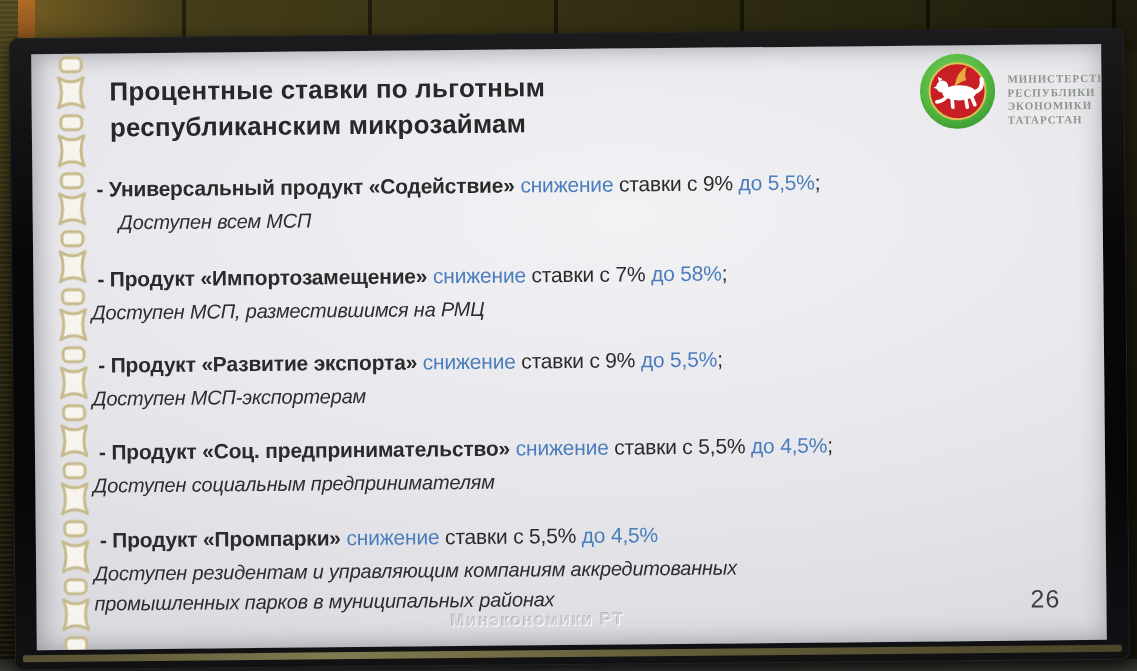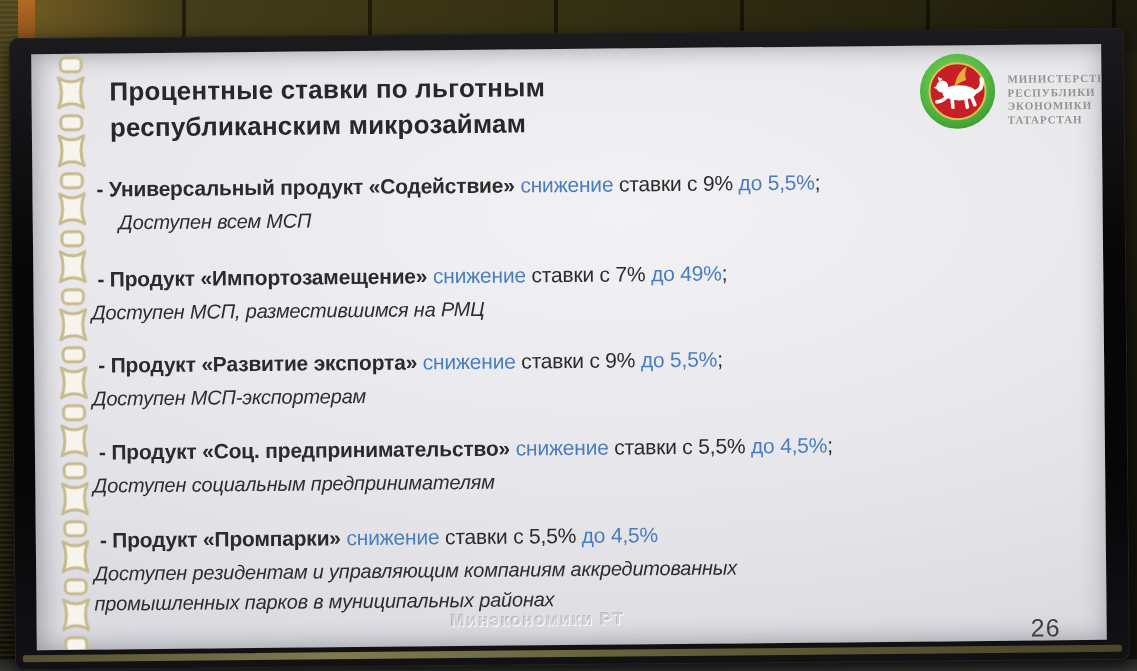--- a/index.html
+++ b/index.html
@@ -52,21 +52,21 @@
   .b { font-weight:700; }
   .blue { color:#4a7dbd; font-weight:400; }
   .sub { font-style:italic; font-size:20px; line-height:30px; margin-left:-6px; margin-top:3px;
          color:#2d2d2f; letter-spacing:-.2px; }
   .sub.ind { margin-left:22px; }
   .sub + .sub { margin-top:0; }
 
   .watermark { position:absolute; left:414px; top:561px; font-size:17px; font-weight:700;
         letter-spacing:1.5px; color:#d2d2d6;
         text-shadow:.6px 1px 0 #ffffff, -.6px -.6px 0 #a9a9af; }
-  .pagenum { position:absolute; left:994px; top:569px; font-size:25px; color:#3f3f43; letter-spacing:1px; }
+  .pagenum { position:absolute; left:994px; top:540px; font-size:25px; color:#3f3f43; letter-spacing:1px; }
 </style>
 </head>
 <body>
 
 <div class="photo">
 
   <div class="wall-top"></div>
   <div class="wall-left"></div>
   <div class="pillar"></div>
   <div class="floor"></div>
@@ -117,21 +117,21 @@
         <div>ЭКОНОМИКИ</div>
         <div>ТАТАРСТАН</div>
       </div>
 
       <div class="item" style="top:121px">
         <div class="head"><span class="b">- Универсальный продукт «Содействие» </span><span class="blue">снижение</span><span> ставки с 9% </span><span class="blue">до 5,5%</span><span>;</span></div>
         <div class="sub ind">Доступен всем МСП</div>
       </div>
 
       <div class="item" style="top:211px">
-        <div class="head"><span class="b">- Продукт «Импортозамещение» </span><span class="blue">снижение</span><span> ставки с 7% </span><span class="blue">до 49%</span><span>;</span></div>
+        <div class="head"><span class="b">- Продукт «Импортозамещение» </span><span class="blue">снижение</span><span> ставки с 7% </span><span class="blue">до 58%</span><span>;</span></div>
         <div class="sub">Доступен МСП, разместившимся на РМЦ</div>
       </div>
 
       <div class="item" style="top:297px">
         <div class="head"><span class="b">- Продукт «Развитие экспорта» </span><span class="blue">снижение</span><span> ставки с 9% </span><span class="blue">до 5,5%</span><span>;</span></div>
         <div class="sub">Доступен МСП-экспортерам</div>
       </div>
 
       <div class="item" style="top:384px">
         <div class="head"><span class="b">- Продукт «Соц. предпринимательство» </span><span class="blue">снижение</span><span> ставки с 5,5% </span><span class="blue">до 4,5%</span><span>;</span></div>

